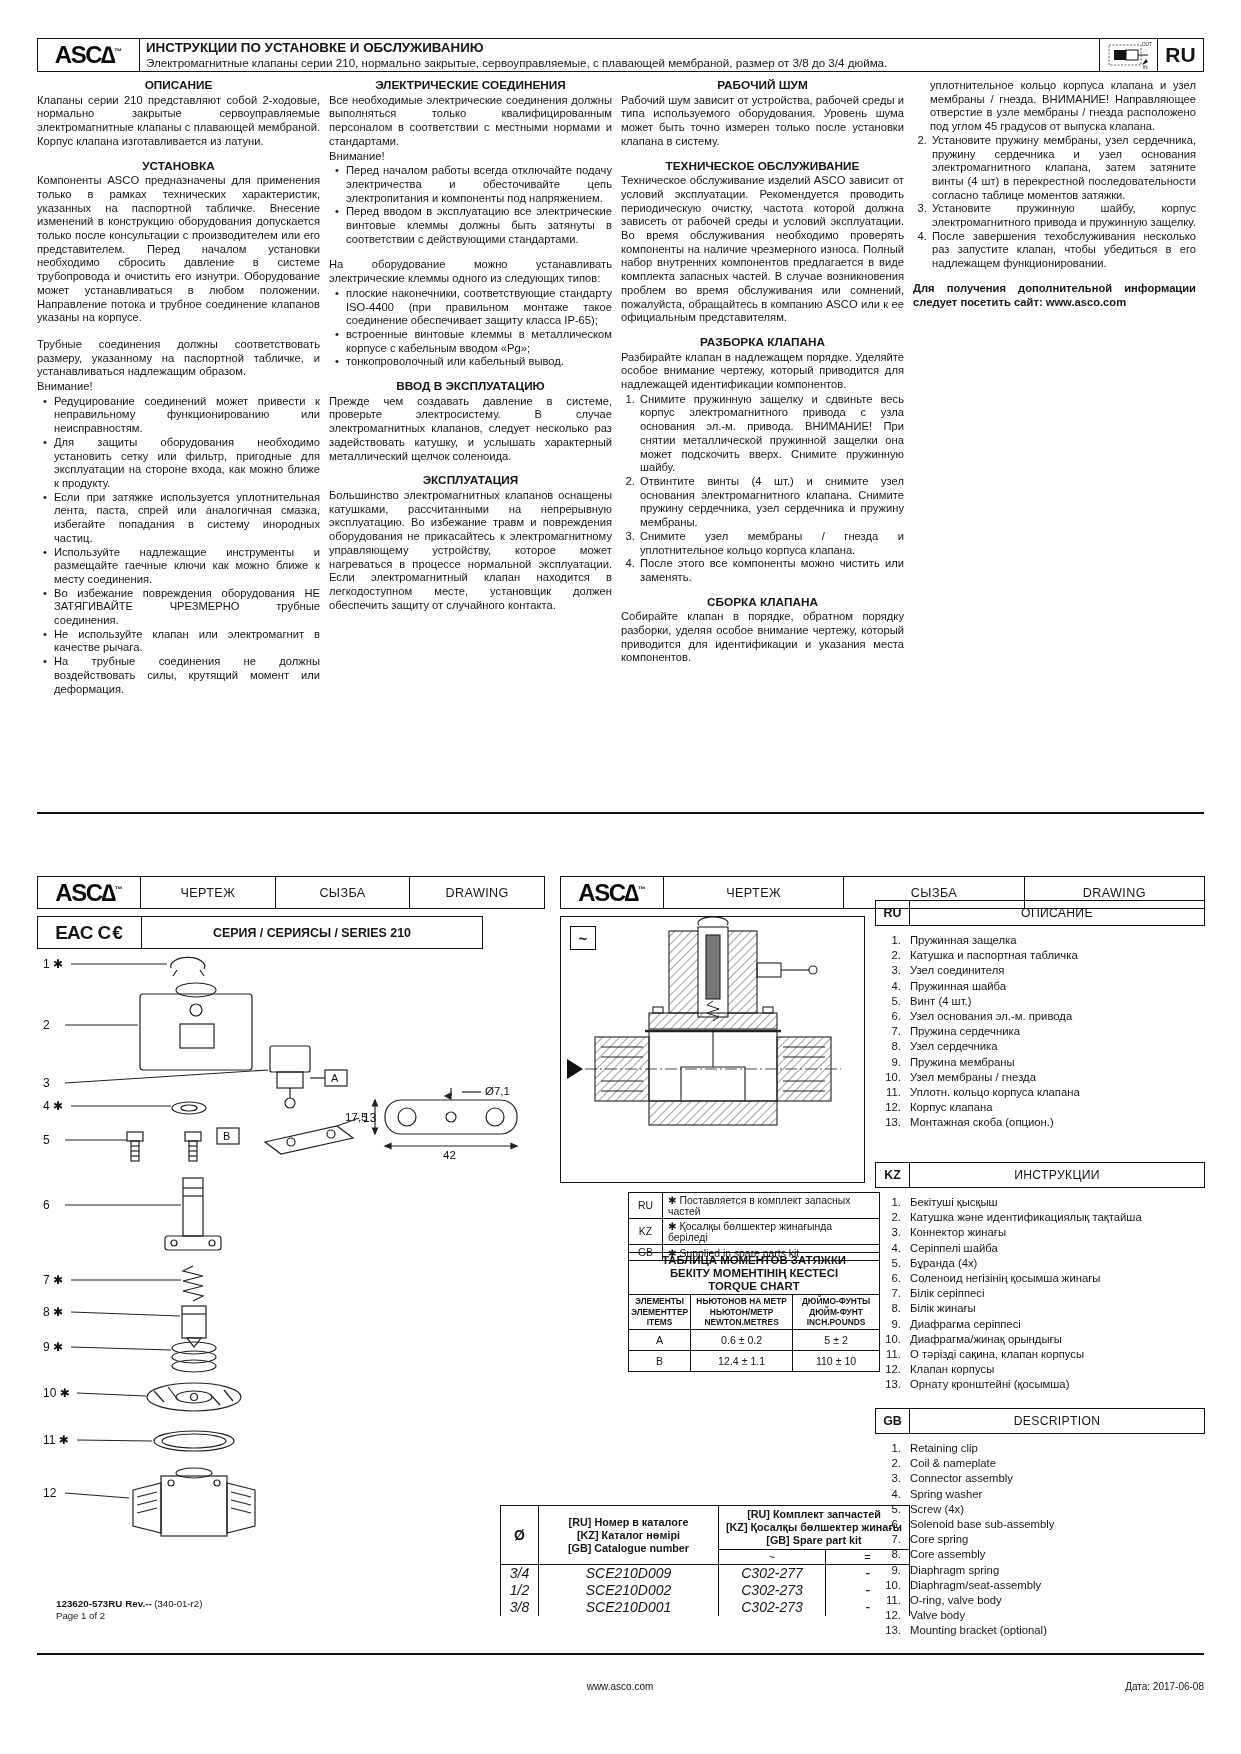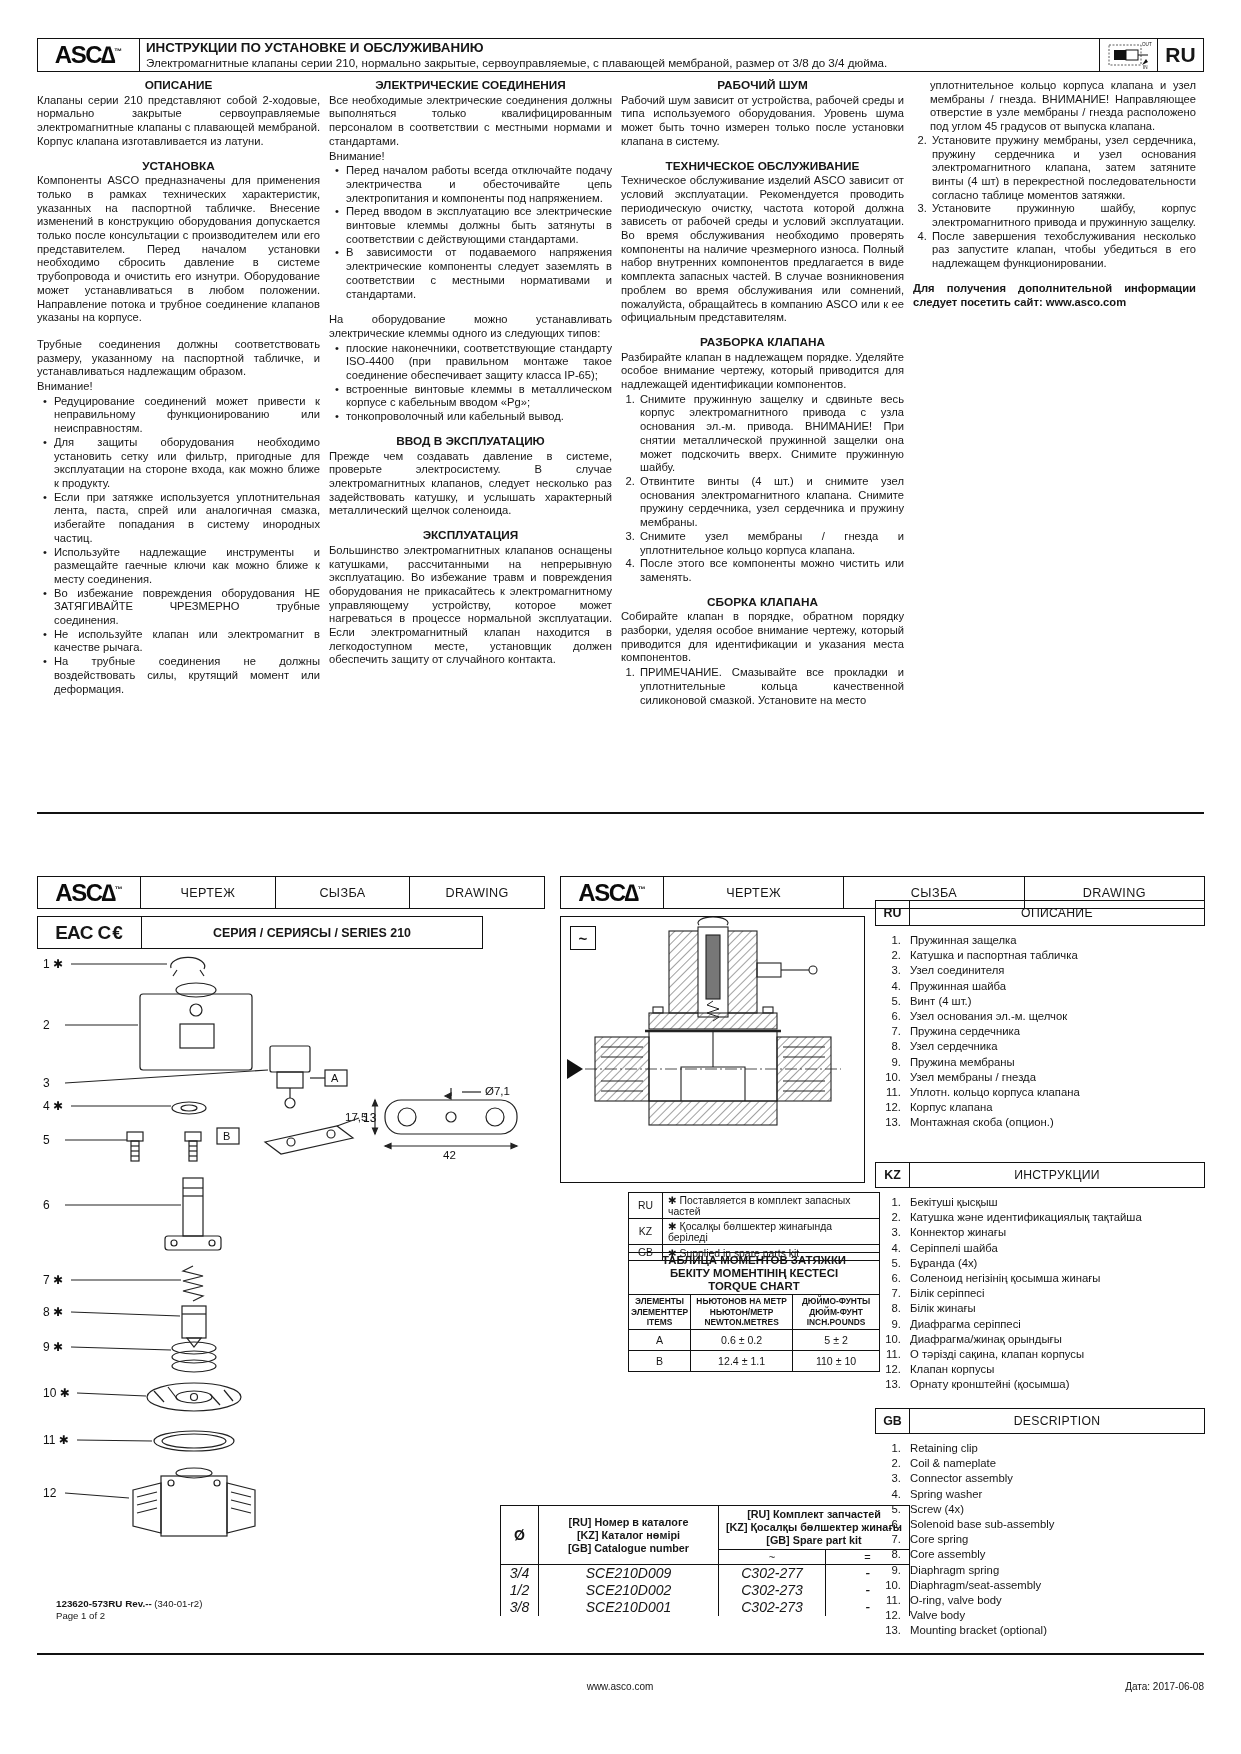--- a/index.html
+++ b/index.html
@@ -127,21 +127,20 @@
   </div>
 
   <div class="col c2">
     <div class="sh first">ЭЛЕКТРИЧЕСКИЕ СОЕДИНЕНИЯ</div>
     <p>Все необходимые электрические соединения должны выполняться только квалифицированным персоналом в соответствии с местными нормами и стандартами.</p>
     <p>Внимание!</p>
     <ul class="b">
 
     <li>Перед началом работы всегда отключайте подачу электричества и обесточивайте цепь электропитания и компоненты под напряжением.</li>
         <li>Перед вводом в эксплуатацию все электрические винтовые клеммы должны быть затянуты в соответствии с действующими стандартами.</li>
-        <li>В зависимости от подаваемого напряжения электрические компоненты следует заземлять в соответствии с местными нормативами и стандартами.</li>
       </ul>
     <div class="gap"></div>
     <p>На оборудование можно устанавливать электрические клеммы одного из следующих типов:</p>
     <ul class="b">
 
     <li>плоские наконечники, соответствующие стандарту ISO-4400 (при правильном монтаже такое соединение обеспечивает защиту класса IP-65);</li>
         <li>встроенные винтовые клеммы в металлическом корпусе с кабельным вводом «Pg»;</li>
         <li>тонкопроволочный или кабельный вывод.</li>
       </ul>
     <div class="sh">ВВОД В ЭКСПЛУАТАЦИЮ</div>
@@ -159,24 +158,20 @@
     <p>Разбирайте клапан в надлежащем порядке. Уделяйте особое внимание чертежу, который приводится для надлежащей идентификации компонентов.</p>
     <ol class="n">
 
     <li>Снимите пружинную защелку и сдвиньте весь корпус электромагнитного привода с узла основания эл.-м. привода. ВНИМАНИЕ! При снятии металлической пружинной защелки она может подскочить вверх. Снимите пружинную шайбу.</li>
         <li>Отвинтите винты (4 шт.) и снимите узел основания электромагнитного клапана. Снимите пружину сердечника, узел сердечника и пружину мембраны.</li>
         <li>Снимите узел мембраны / гнезда и уплотнительное кольцо корпуса клапана.</li>
         <li>После этого все компоненты можно чистить или заменять.</li>
       </ol>
     <div class="sh">СБОРКА КЛАПАНА</div>
     <p>Собирайте клапан в порядке, обратном порядку разборки, уделяя особое внимание чертежу, который приводится для идентификации и указания места компонентов.</p>
-    <ol class="n">
-
-    <li>ПРИМЕЧАНИЕ. Смазывайте все прокладки и уплотнительные кольца качественной силиконовой смазкой. Установите на место</li>
-      </ol>
   </div>
 
   <div class="col c4">
     <div class="cont" style="margin-top:2px; text-align:justify;">уплотнительное кольцо корпуса клапана и узел мембраны / гнезда. ВНИМАНИЕ! Направляющее отверстие в узле мембраны / гнезда расположено под углом 45 градусов от выпуска клапана.</div>
     <ol class="n" start="2">
 
     <li>Установите пружину мембраны, узел сердечника, пружину сердечника и узел основания электромагнитного клапана, затем затяните винты (4 шт) в перекрестной последовательности согласно таблице моментов затяжки.</li>
         <li>Установите пружинную шайбу, корпус электромагнитного привода и пружинную защелку.</li>
         <li>После завершения техобслуживания несколько раз запустите клапан, чтобы убедиться в его надлежащем функционировании.</li>
       </ol>
@@ -443,21 +438,21 @@
     <div class="pl-lang">RU</div>
     <div class="pl-title">ОПИСАНИЕ</div>
   </div>
   <ol class="parts" style="top:934px;">
 
   <li>Пружинная защелка</li>
       <li>Катушка и паспортная табличка</li>
       <li>Узел соединителя</li>
       <li>Пружинная шайба</li>
       <li>Винт (4 шт.)</li>
-      <li>Узел основания эл.-м. щелчок</li>
+      <li>Узел основания эл.-м. привода</li>
       <li>Пружина сердечника</li>
       <li>Узел сердечника</li>
       <li>Пружина мембраны</li>
       <li>Узел мембраны / гнезда</li>
       <li>Уплотн. кольцо корпуса клапана</li>
       <li>Корпус клапана</li>
       <li>Монтажная скоба (опцион.)</li>
     </ol>
 
   <div class="plhdr" style="top:1162px;">

